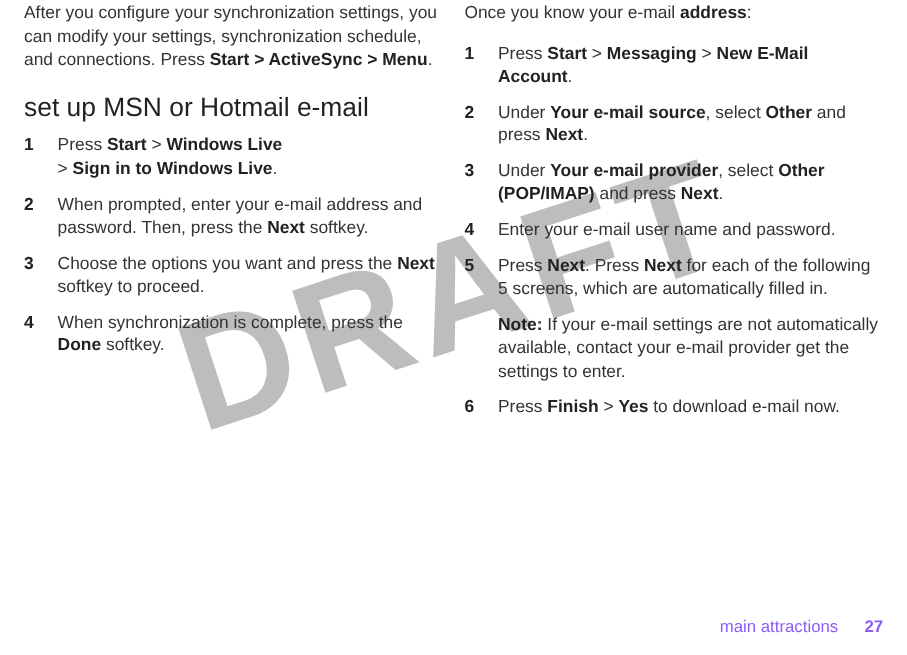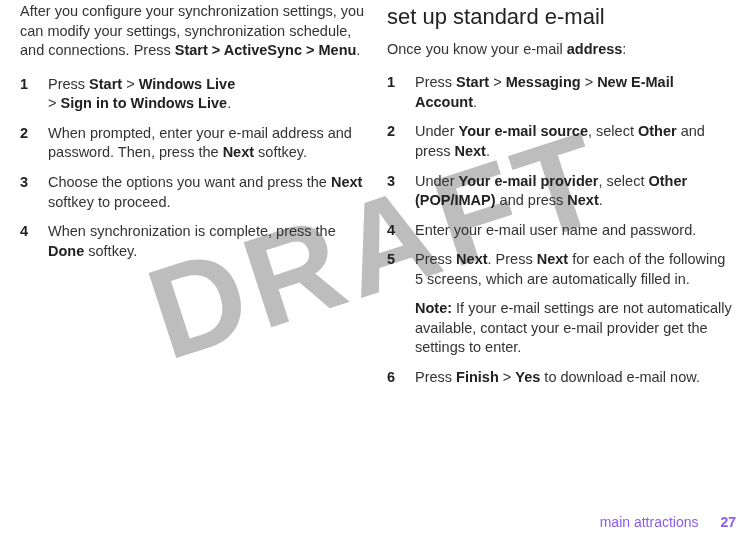--- a/index.html
+++ b/index.html
@@ -74,20 +74,21 @@
 
 <div class="watermark">DRAFT</div>
 
 <div class="page">
 
   <div class="col">
     <p class="para">
       <span>After you configure your synchronization settings, you can modify your settings, synchronization schedule, and connections. Press </span><span class="ui">Start &gt; ActiveSync &gt; Menu</span><span>.</span>
     </p>
 
+    <h2>set up MSN or Hotmail e-mail</h2>
 
 
     <ol>
       <li>
         <span class="num">1</span>
         <span class="body">
           <span>Press </span><span class="ui">Start</span><span> &gt; </span><span class="ui">Windows Live</span><br><span> &gt; </span><span class="ui">Sign in to Windows Live</span><span>.</span>
         </span>
       </li>
       <li>
@@ -105,21 +106,20 @@
       <li>
         <span class="num">4</span>
         <span class="body">
           <span>When synchronization is complete, press the </span><span class="ui">Done</span><span> softkey.</span>
         </span>
       </li>
     </ol>
   </div>
 
   <div class="col">
-    <h2 class="h2-tight">set up standard e-mail</h2>
 
     <p class="para">
       <span>Once you know your e-mail </span><span class="b">address</span><span>:</span>
     </p>
 
     <ol>
       <li>
         <span class="num">1</span>
         <span class="body">
           <span>Press </span><span class="ui">Start</span><span> &gt; </span><span class="ui">Messaging</span><span> &gt; </span><span class="ui">New E-Mail Account</span><span>.</span>

